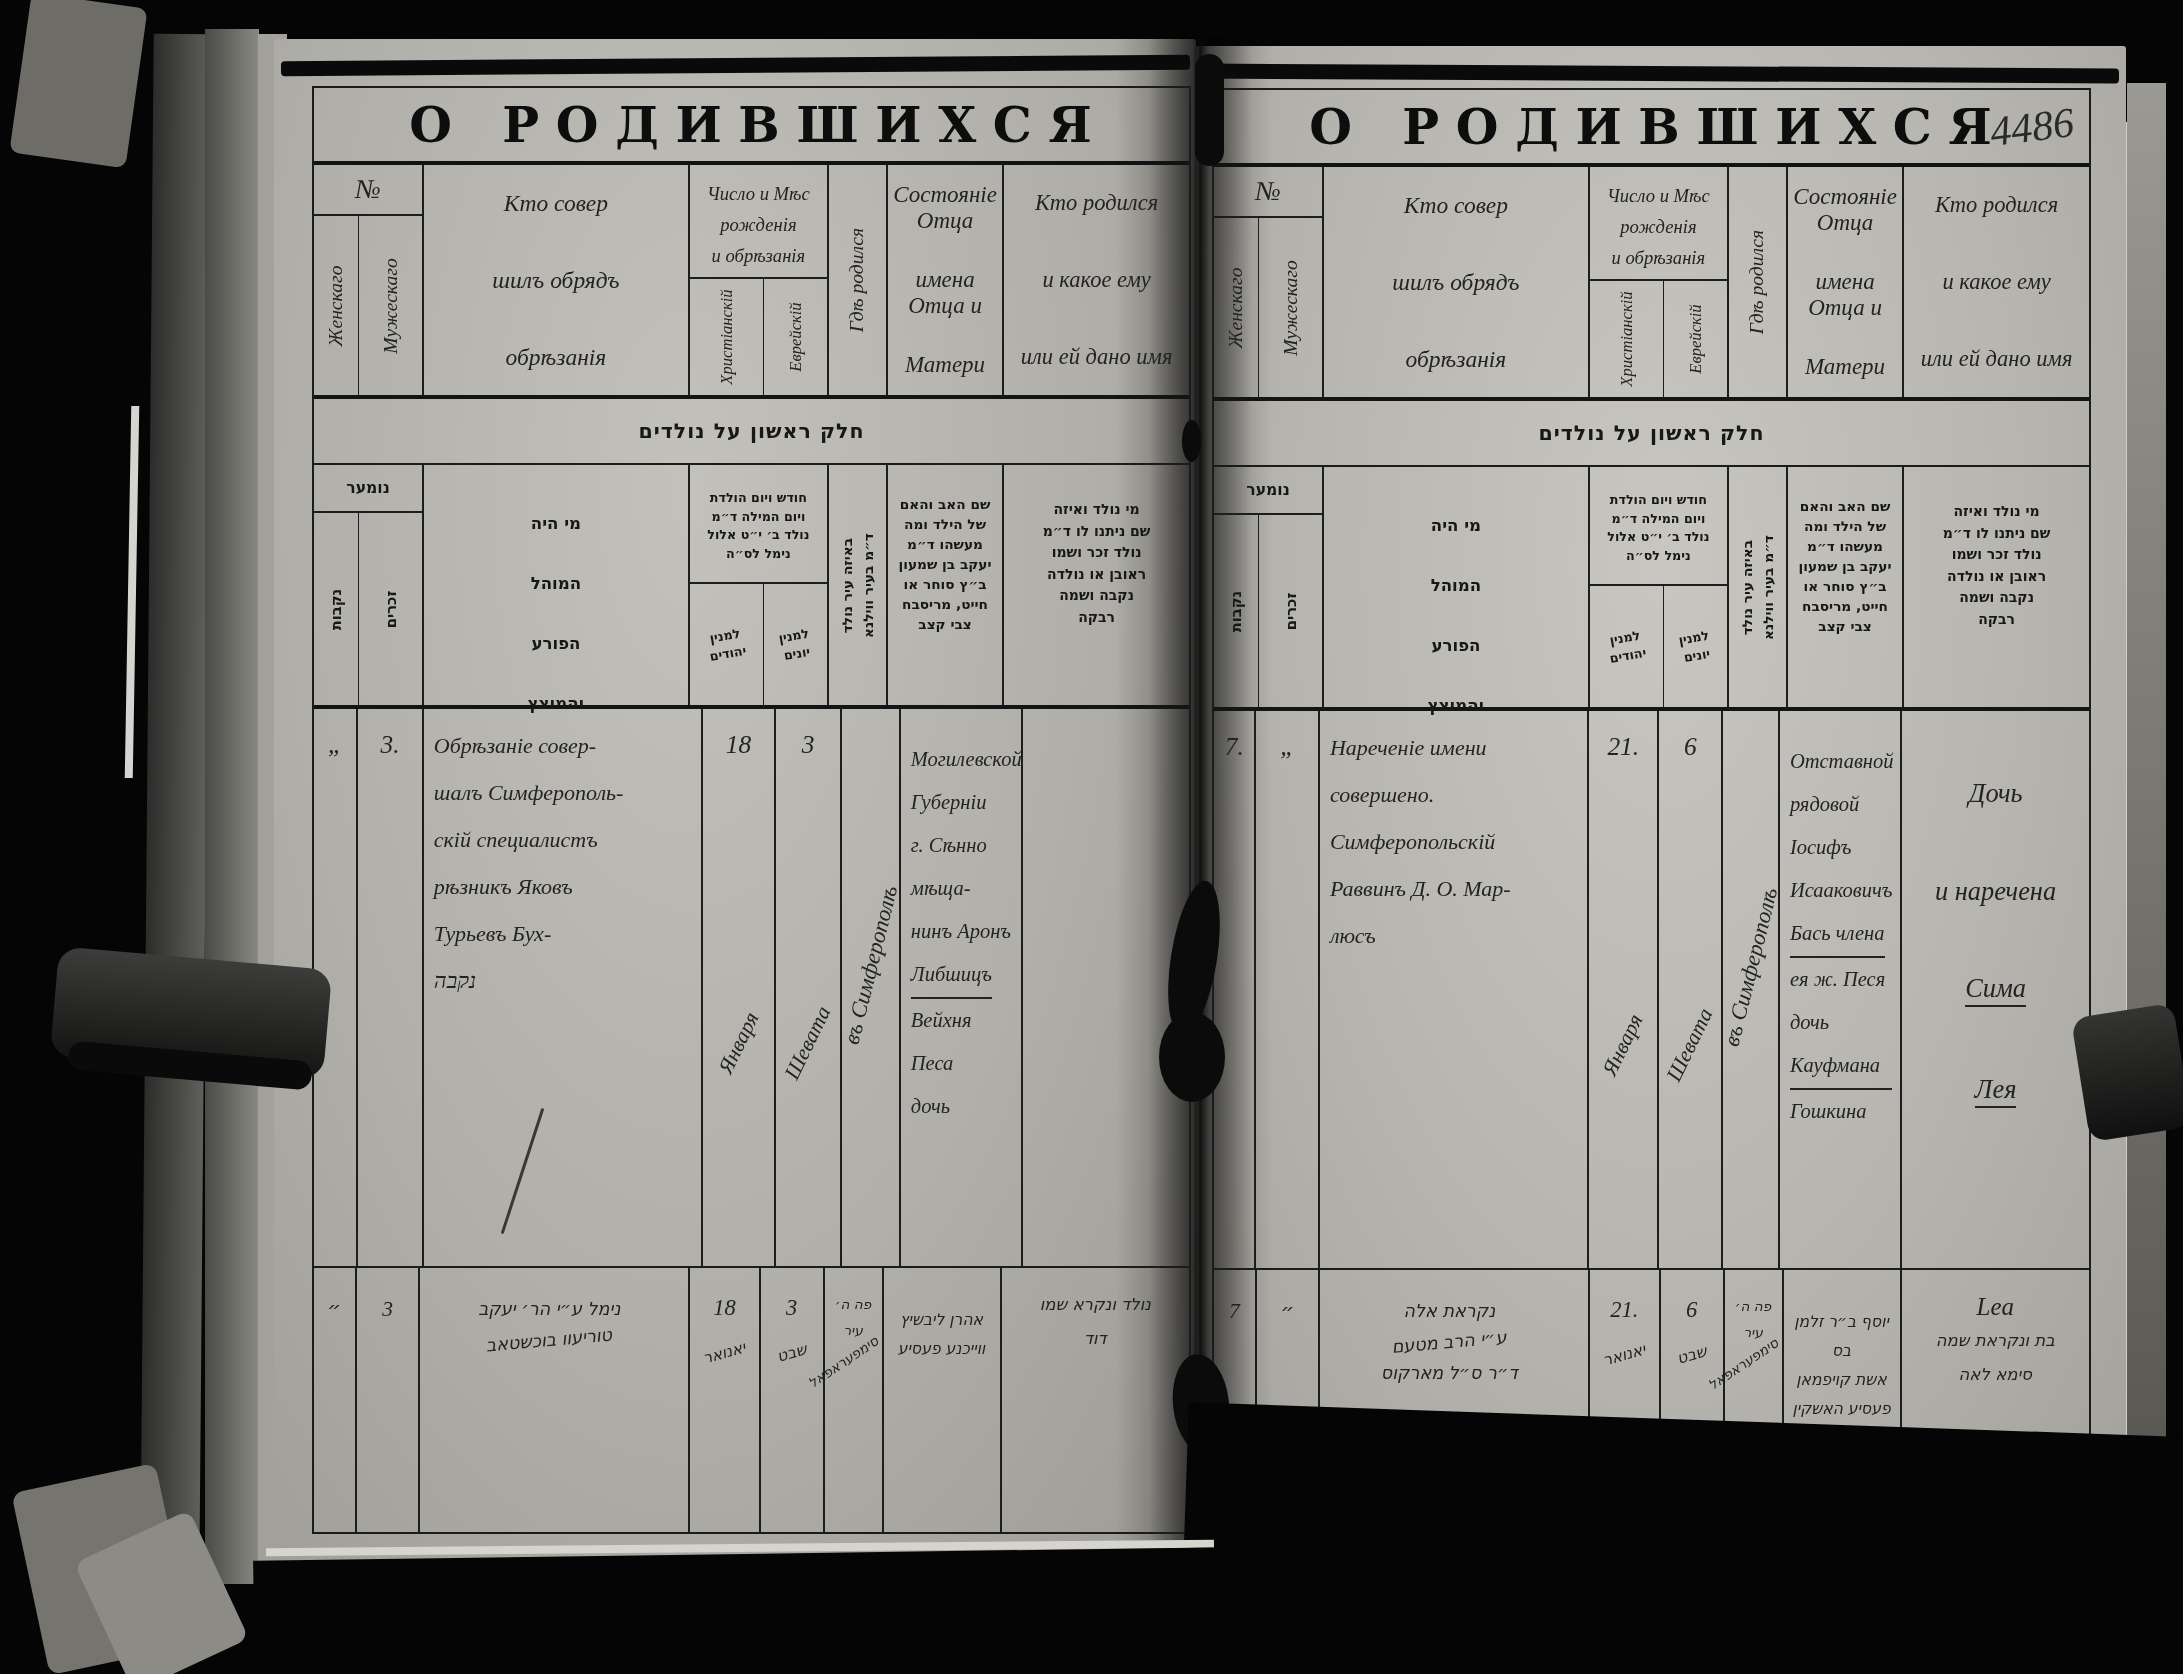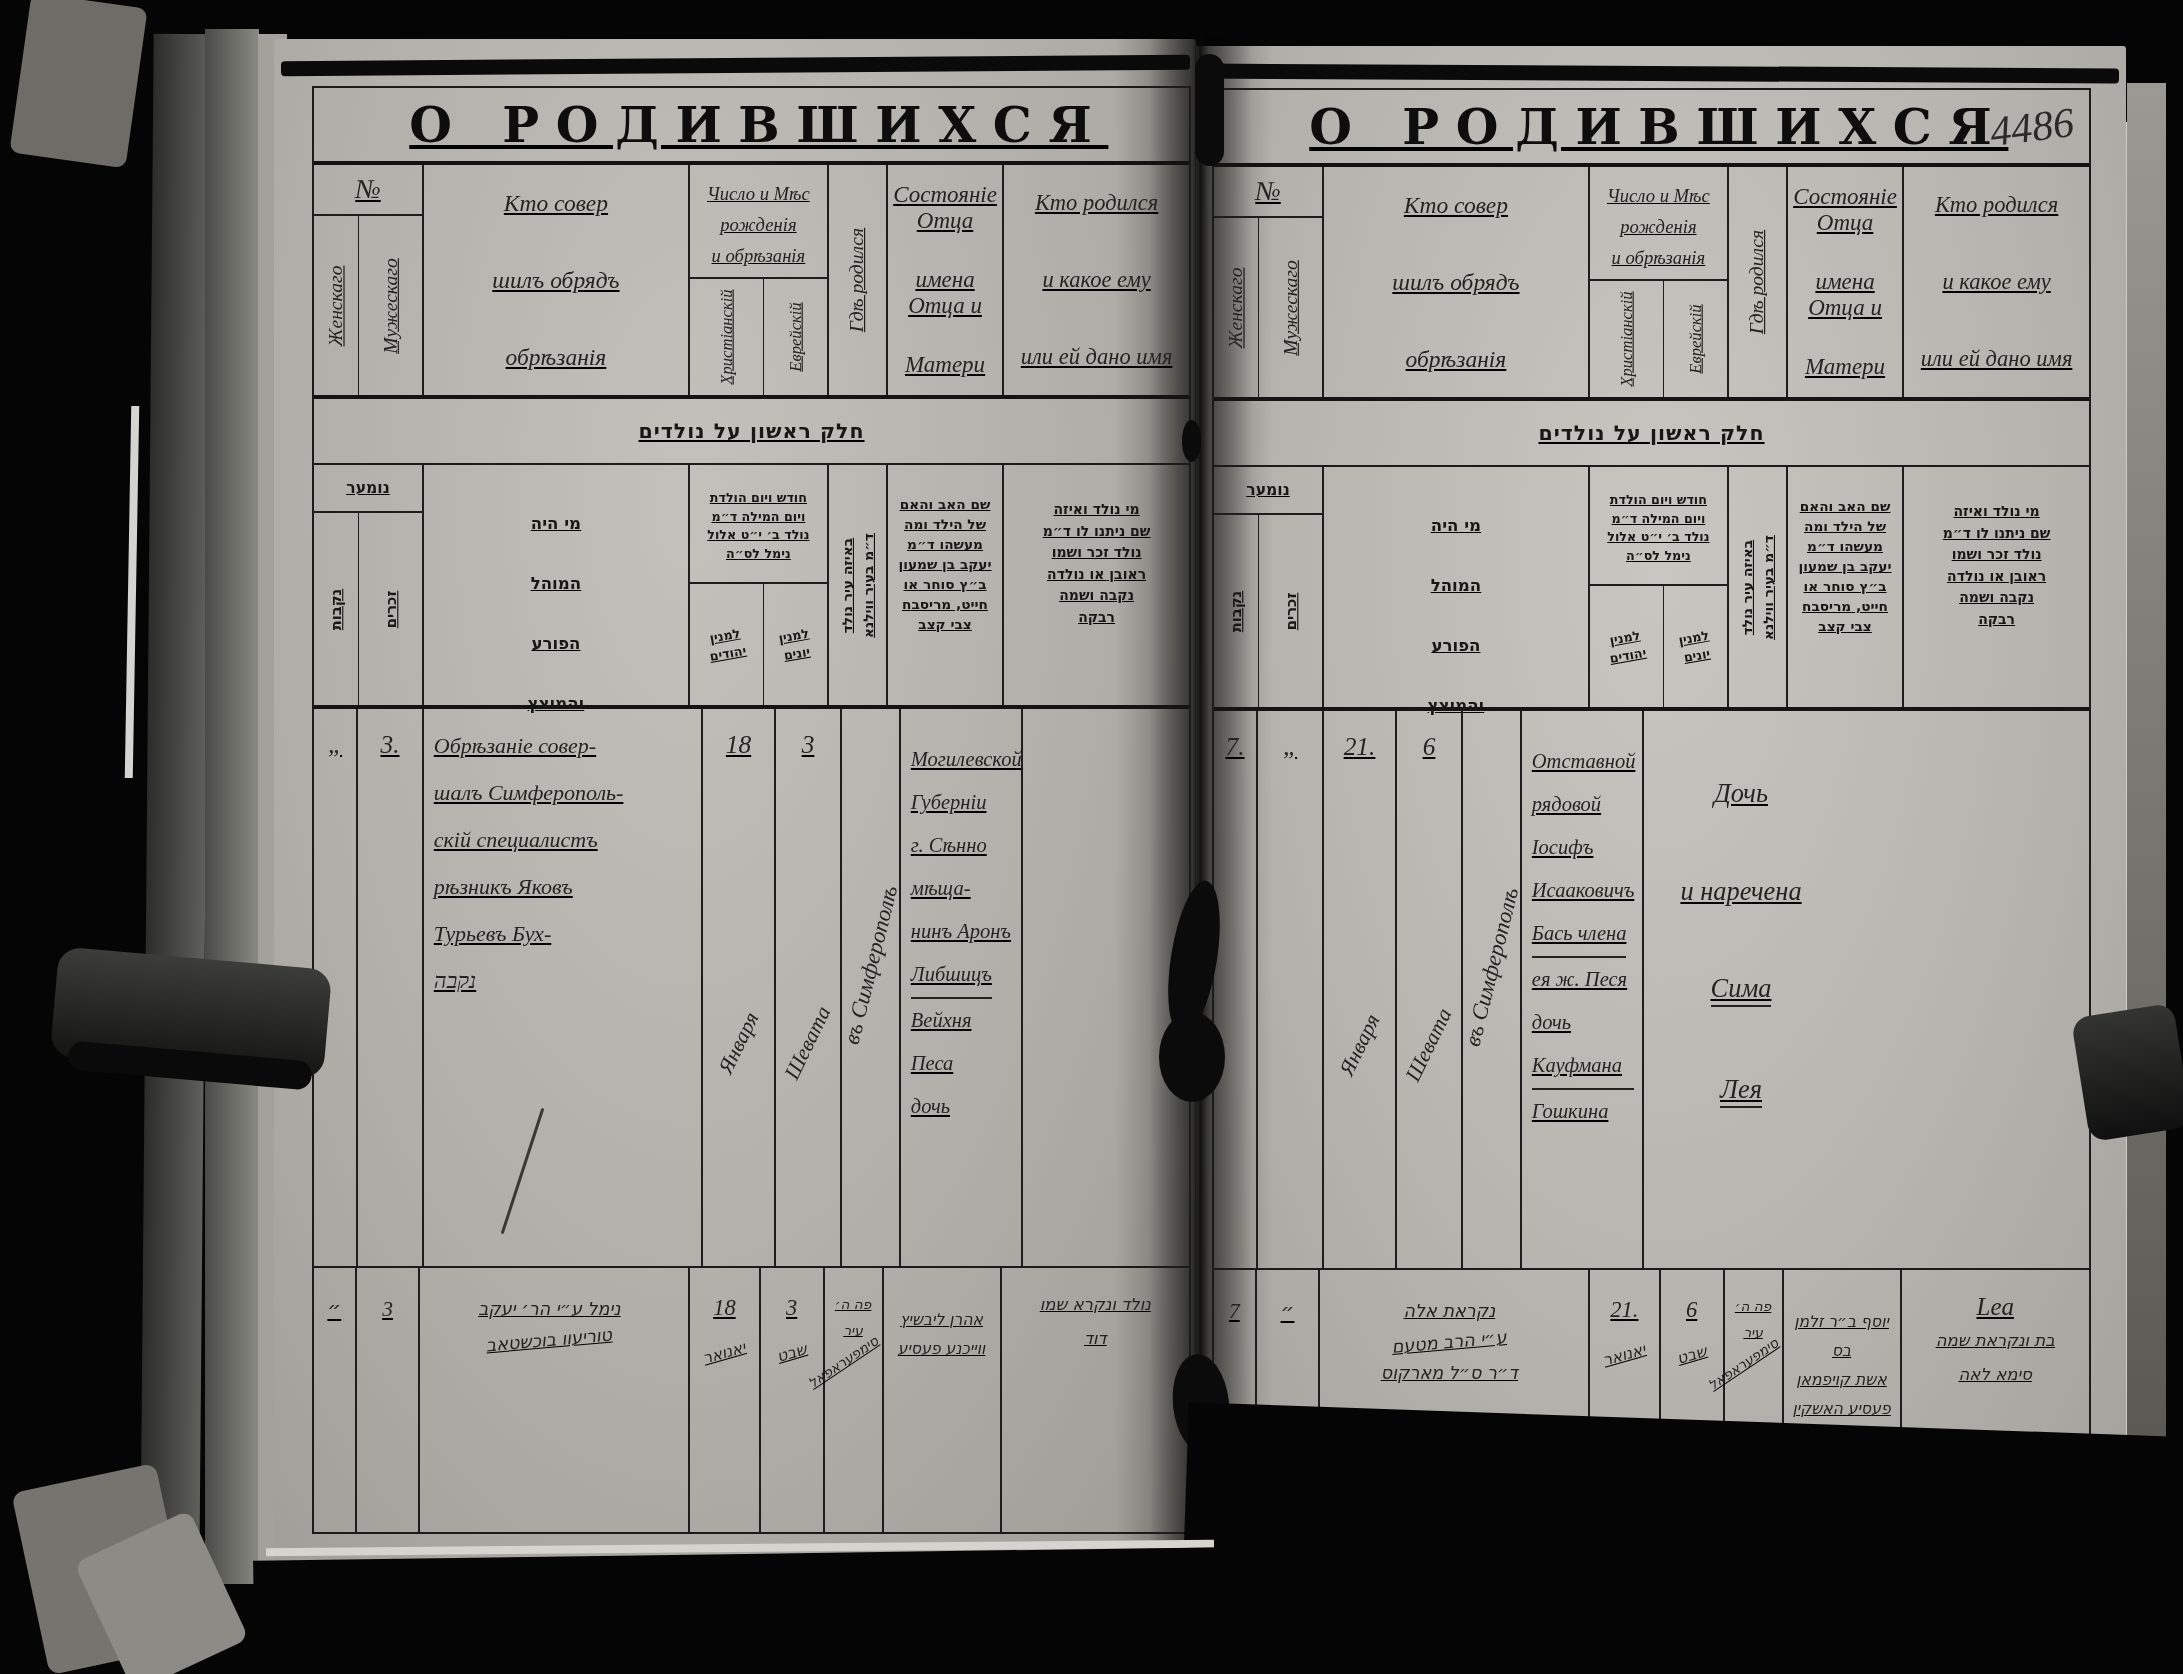--- a/index.html
+++ b/index.html
@@ -13,21 +13,21 @@
   .paper-right{background:radial-gradient(ellipse at 50% 35%, #c8c6c0 0%, #b7b5af 55%, #a4a29c 100%);}
   .gutter{background:linear-gradient(to right, rgba(0,0,0,0) 0%, rgba(0,0,0,.50) 42%,
           rgba(8,8,8,.9) 50%, rgba(0,0,0,.48) 58%, rgba(0,0,0,0) 100%);}
   .shade-r{background:linear-gradient(to right, rgba(0,0,0,0), rgba(0,0,0,.40));}
   .shade-l{background:linear-gradient(to left, rgba(0,0,0,0), rgba(0,0,0,.35));}
   .blot{position:absolute;background:#0b0b0b;border-radius:50%;}
   .topbar{position:absolute;background:#0a0a0a;border-radius:3.9px;}
 
   
   .tbl{position:absolute;border:2.9px solid #1b1b1b;background:transparent;}
-  .row{display:flex;border-bottom:2.4px solid #1b1b1b;text-decoration:underline;}
+  .row{display:flex;border-bottom:2.4px solid #1b1b1b;}
   .row.heavy{border-bottom:4.4px solid #141414;}
   .row.last{border-bottom:none;}
   .cell{position:relative;box-sizing:border-box;border-right:2px solid #1d1d1d;}
   .cell.endc{border-right:none;}
   .w-f{width:44px}.w-m{width:66px}.w-mo{width:279px}.w-c{width:73px}
   .w-j{width:66px}.w-w{width:59px}.w-fa{width:122px}.w-ch{width:194px}
   .w-g1{width:110px}.w-gd{width:139px}
   .h-title{height:73px}.h-rh{height:230px}.h-band{height:64px}
   .h-hh{height:240px}.h-r1{height:557px}.h-r2{height:264px}
 
@@ -500,20 +500,29 @@
     </div>
   </div>
 
   <div class="row h-r1">
     <div class="cell w-f">
         <span class="num cyr">7.</span>
       </div>
     <div class="cell w-m">
         <span class="num cyr">„</span>
       </div>
+    <div class="cell w-mo">
+      <div class="stack cyr r1-mo">
+          <div class="ln">Нареченіе имени</div>
+          <div class="ln">совершено.</div>
+          <div class="ln">Симферопольскій</div>
+          <div class="ln">Раввинъ Д. О. Мар-</div>
+          <div class="ln">люсъ</div>
+        </div>
+    </div>
     <div class="cell w-c">
       <span class="num cyr">21.</span>
       <span class="slant cyr">Января</span>
     </div>
     <div class="cell w-j">
       <span class="num cyr">6</span>
       <span class="slant cyr">Шевата</span>
     </div>
     <div class="cell w-w">
       <span class="whr cyr">въ Симферополѣ</span>

